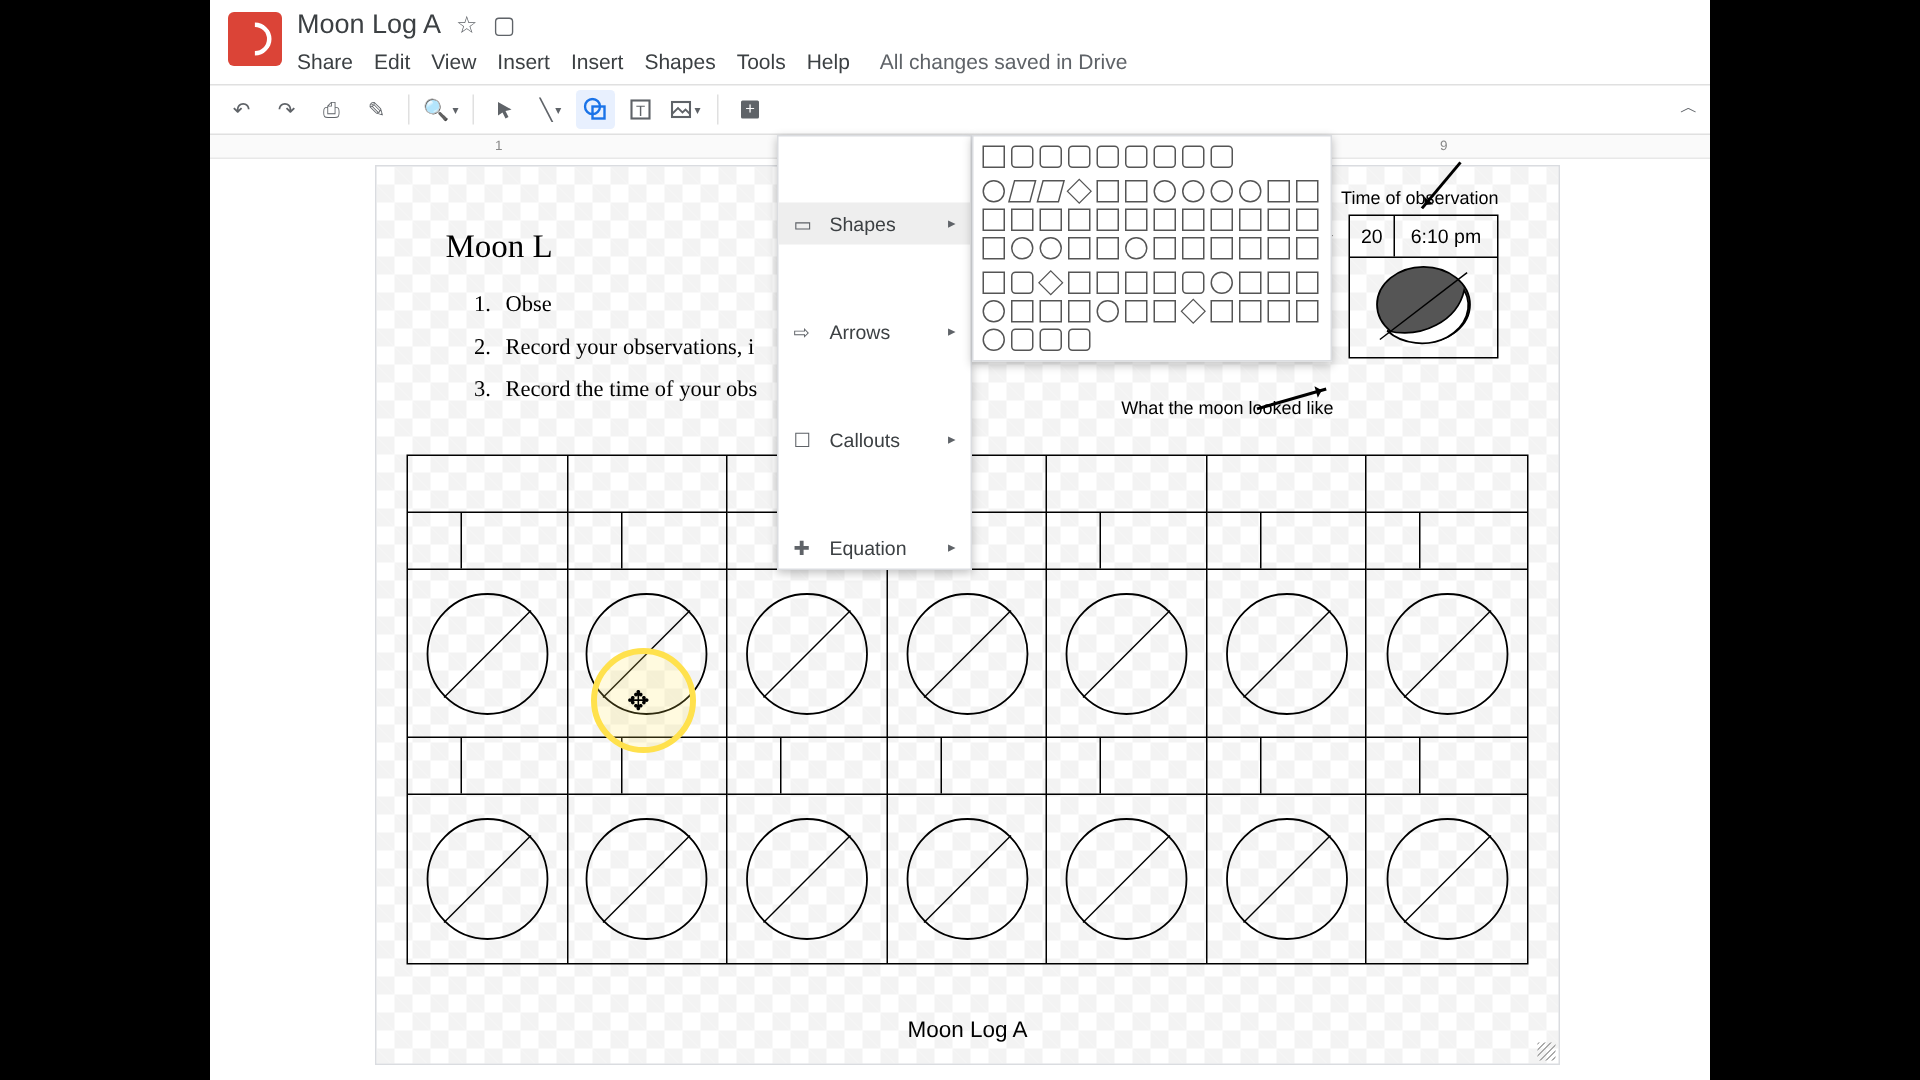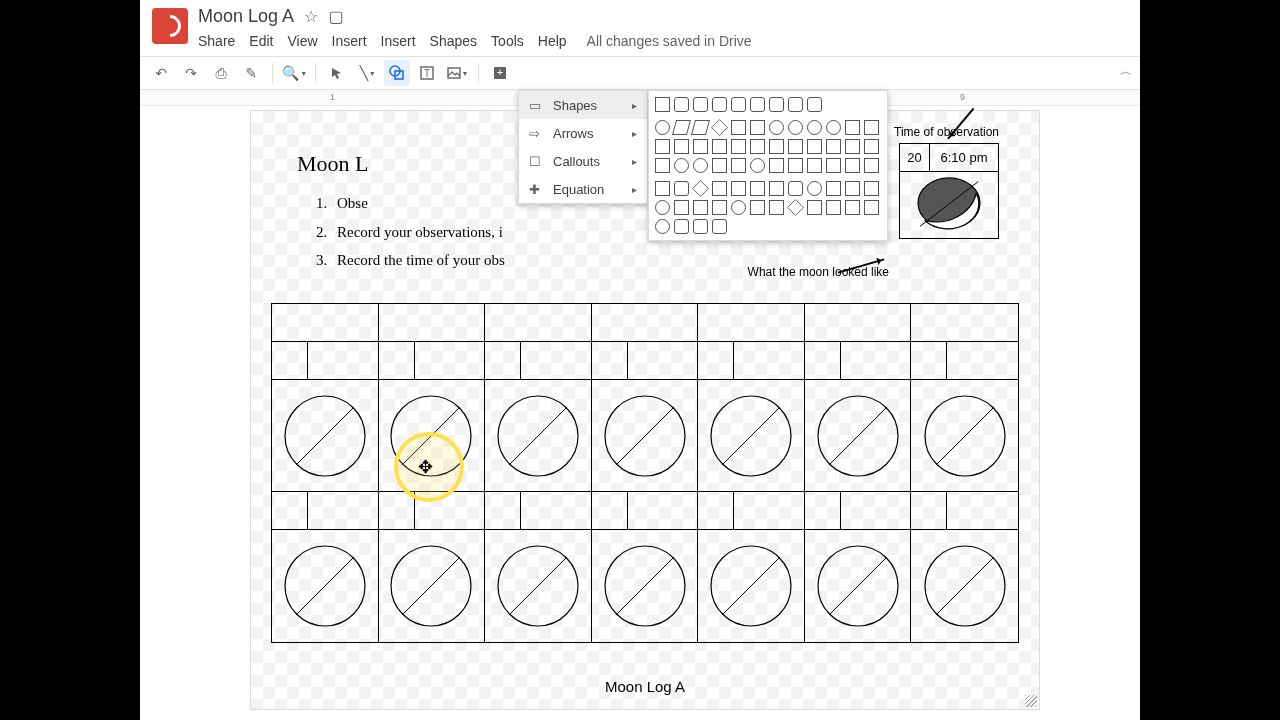--- a/index.html
+++ b/index.html
@@ -64,21 +64,21 @@
   .hrow .inner-l { width: 36px; border-right: 1.5px solid #000; }
   .hrow .inner-r { flex: 1; }
   .moon-row .g-cell { height: 112px; border-bottom: 1.5px solid #000; display: flex; align-items: center; justify-content: center; }
   .moon-row:last-child .g-cell { border-bottom: none; }
   .moon-svg { width: 86px; height: 86px; }
   .head-row .g-cell { height: 38px; border-bottom: 1.5px solid #000; }
   .slide-title { position: absolute; left: 0; right: 0; bottom: 14px; text-align: center; font-size: 15px; }
   .resize-handle { position: absolute; right: 2px; bottom: 2px; width: 12px; height: 12px; background: repeating-linear-gradient(135deg,#aaa,#aaa 1px,transparent 1px,transparent 3px); }
   
   .shape-menu { position: absolute; left: 378px; top: 90px; width: 130px; background: #fff; border: 1px solid #dadce0; box-shadow: 0 2px 6px rgba(0,0,0,.25); font-size: 13px; color: #3c4043; z-index: 50; }
-  .sm-item { height: 28px; display: flex; align-items: center; padding: 0 10px; justify-content: space-between; }
+  .sm-item { height: 28px; display: flex; align-items: center; padding: 0 10px; justify-content: space-between; margin-top: 44px; }
   .sm-item.hover { background: #eeeeee; }
   .sm-item .sm-icon { width: 16px; display: inline-block; margin-right: 8px; color: #5f6368; }
   .sm-item .arrow-r { font-size: 10px; color: #5f6368; }
   .shape-sub { position: absolute; left: 508px; top: 90px; width: 240px; background: #fff; border: 1px solid #dadce0; box-shadow: 0 2px 6px rgba(0,0,0,.25); padding: 6px; z-index: 50; }
   .shape-grid { display: flex; flex-wrap: wrap; gap: 4px; margin-bottom: 8px; }
   .shape-grid:last-child { margin-bottom: 0; }
   .shape-grid .sg { width: 15px; height: 15px; border: 1.2px solid #555; }
   .sg.round { border-radius: 3px; }
   .sg.circ { border-radius: 50%; }
   

